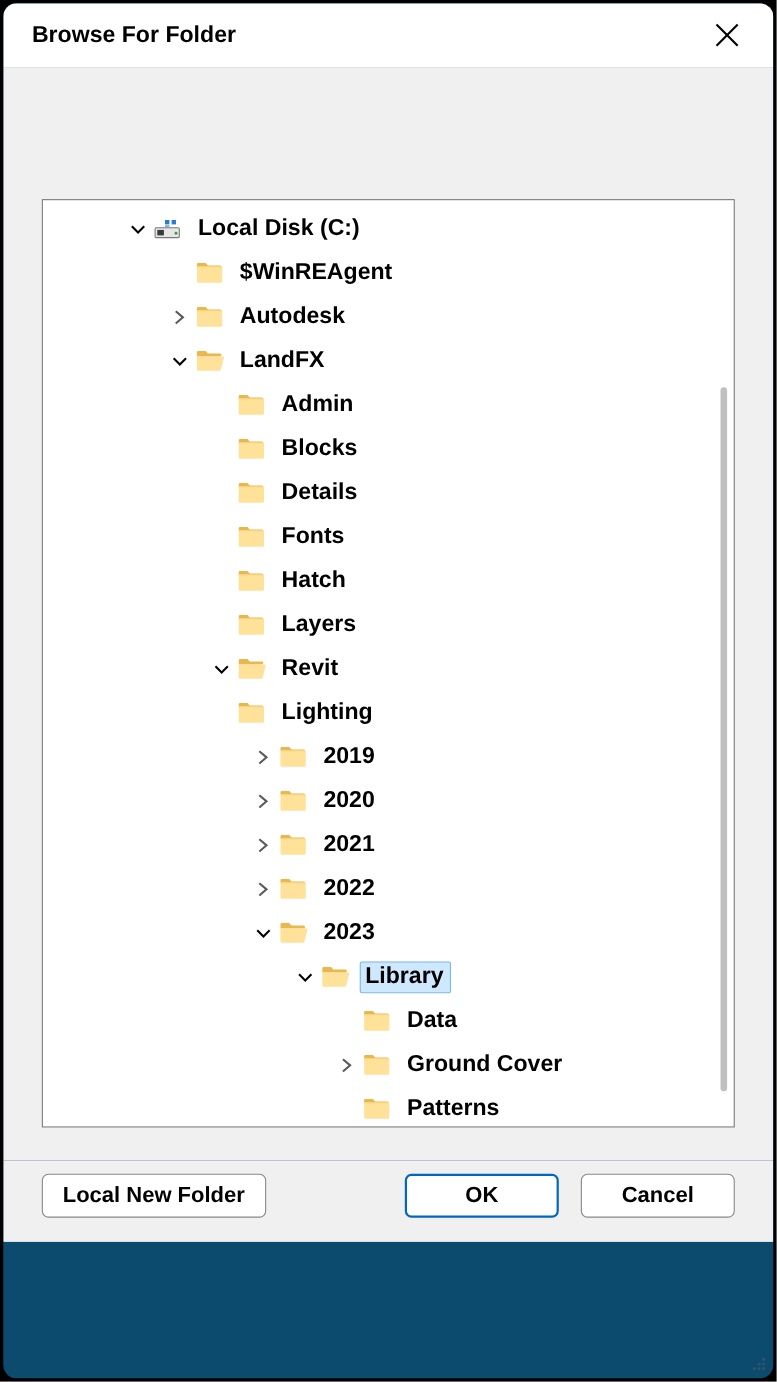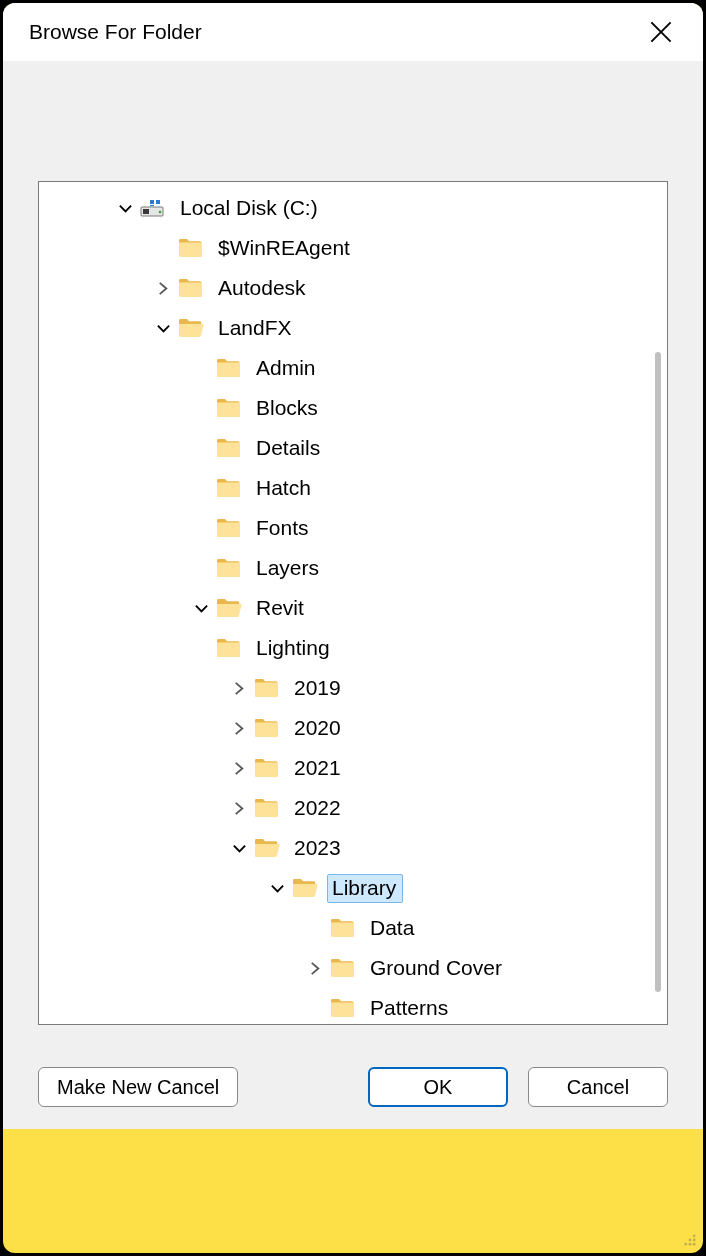--- a/index.html
+++ b/index.html
@@ -9,25 +9,26 @@
     height: 1256px;
     background: #000;
     font-family: "Segoe UI", Tahoma, sans-serif;
     font-size: 21px;
     color: #000;
     overflow: hidden;
   }
   .window {
     position: absolute;
     top: 3px; left: 3px; right: 3px; bottom: 3px;
-    background: #fde047;
+    background: #0c4a6e;
     border-radius: 12px;
     overflow: hidden;
     display: flex;
     flex-direction: column;
+    font-weight: bold;
   }
   .titlebar {
     height: 58px;
     display: flex;
     align-items: center;
     padding: 0 20px 0 26px;
     background: #fff;
   }
   .titlebar .title { font-size: 21px; }
   .titlebar .spacer { flex: 1; }
@@ -228,31 +229,31 @@
             <span class="label">Details</span>
           </div>
           <div class="row">
             <span class="indent" style="width: 146px;"></span>
             <span class="expander blank"></span>
             <span class="icon">
               <svg viewBox="0 0 26 22" width="26" height="22">
                 <use href="#ic-folder"></use>
               </svg>
             </span>
+            <span class="label">Fonts</span>
+          </div>
+          <div class="row">
+            <span class="indent" style="width: 146px;"></span>
+            <span class="expander blank"></span>
+            <span class="icon">
+              <svg viewBox="0 0 26 22" width="26" height="22">
+                <use href="#ic-folder"></use>
+              </svg>
+            </span>
             <span class="label">Hatch</span>
-          </div>
-          <div class="row">
-            <span class="indent" style="width: 146px;"></span>
-            <span class="expander blank"></span>
-            <span class="icon">
-              <svg viewBox="0 0 26 22" width="26" height="22">
-                <use href="#ic-folder"></use>
-              </svg>
-            </span>
-            <span class="label">Fonts</span>
           </div>
           <div class="row">
             <span class="indent" style="width: 146px;"></span>
             <span class="expander blank"></span>
             <span class="icon">
               <svg viewBox="0 0 26 22" width="26" height="22">
                 <use href="#ic-folder"></use>
               </svg>
             </span>
             <span class="label">Layers</span>
@@ -412,21 +413,21 @@
               </svg>
             </span>
             <span class="label">Trees</span>
           </div>
         </div>
       <div class="scrollbar"></div>
     </div>
   </div>
 
   <div class="footer">
-    <button class="btn">Make New Cancel</button>
+    <button class="btn">Local New Folder</button>
     <span class="spacer"></span>
     <button class="btn default">OK</button>
     <button class="btn">Cancel</button>
   </div>
 
   <svg class="grip" viewBox="0 0 10 10">
     <circle cx="8" cy="2" r="1" fill="#666"></circle>
     <circle cx="5" cy="5" r="1" fill="#666"></circle>
       <circle cx="8" cy="5" r="1" fill="#666"></circle>
     <circle cx="2" cy="8" r="1" fill="#666"></circle>

